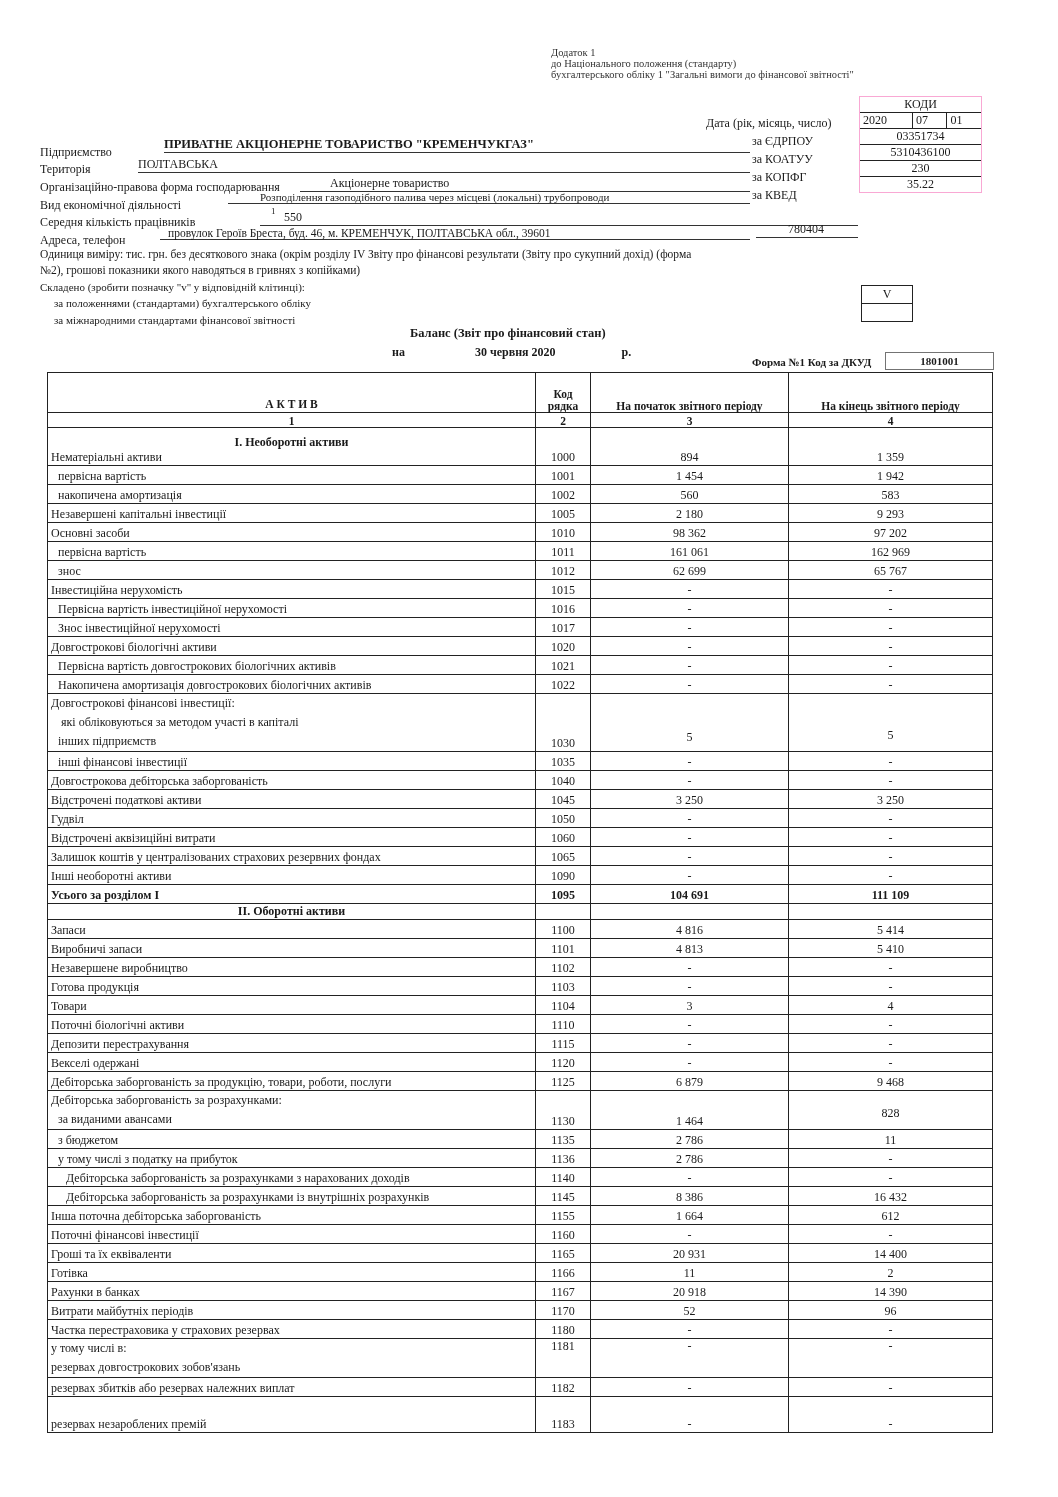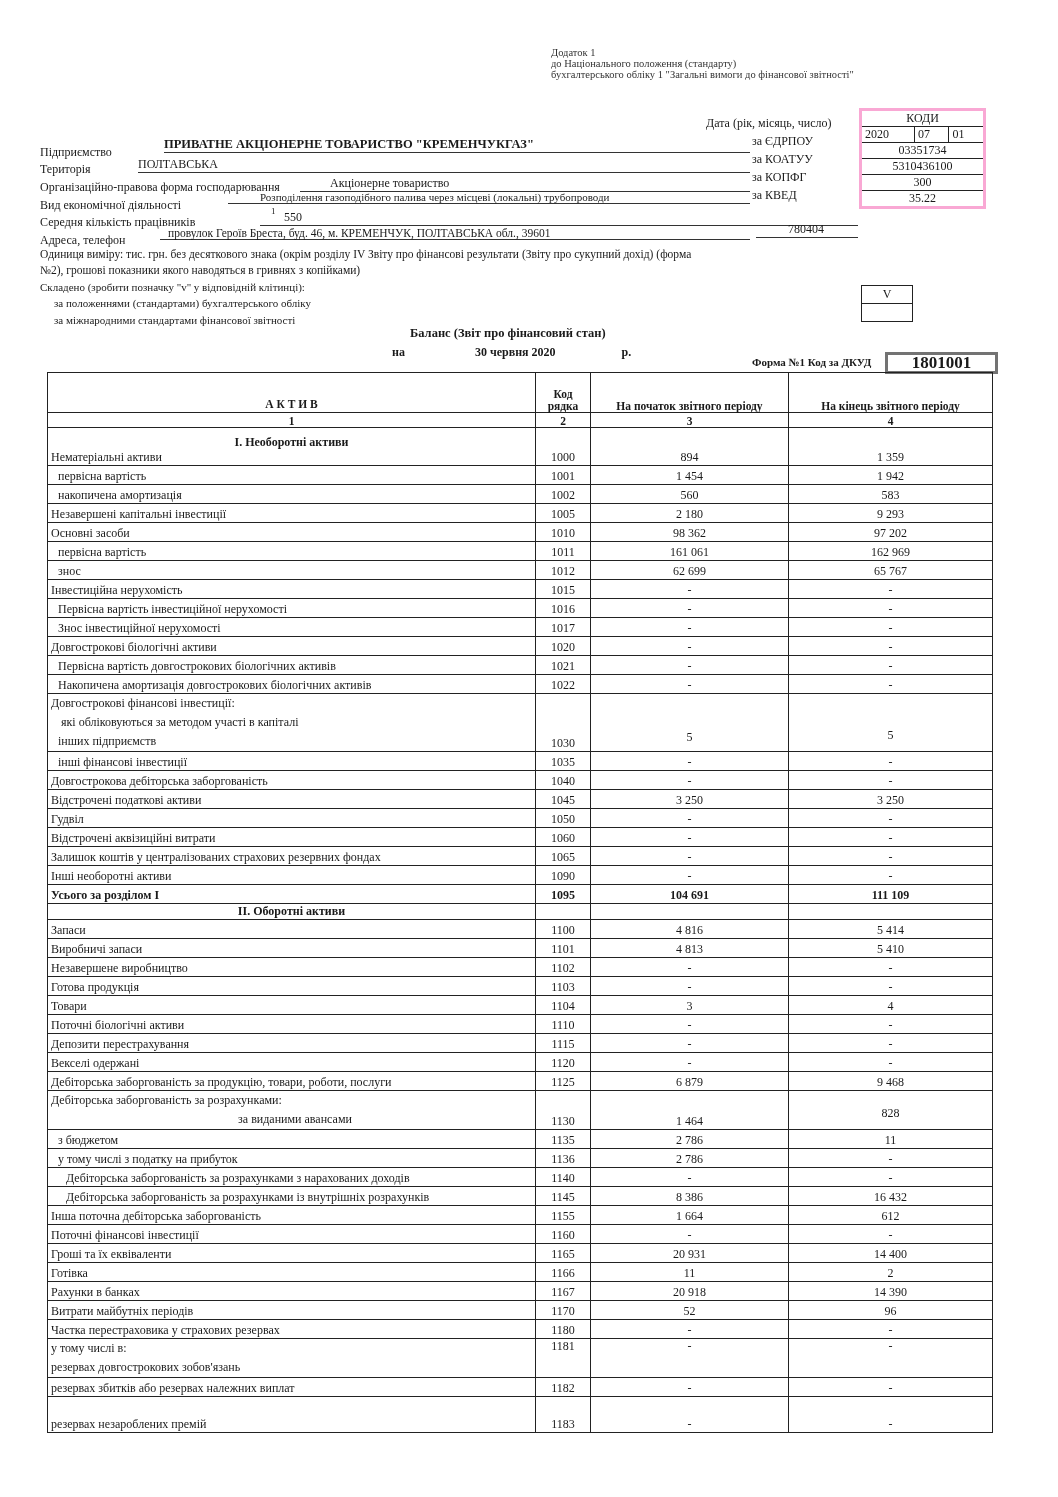--- a/index.html
+++ b/index.html
@@ -6,42 +6,42 @@
   body {
     width: 1058px; height: 1497px; position: relative; overflow: hidden;
     font-family: "Liberation Serif", "DejaVu Serif", serif; color: #1a1a1a;
     font-size: 12px;
   }
   .abs { position: absolute; }
   .appendix { left: 551px; top: 47px; font-size: 10.5px; line-height: 11px; color: #333; }
   .appendix div { white-space: nowrap; }
 
   
-  .codes { left: 859px; top: 96px; width: 121px; border: 3px solid #f9a8d4; margin-top: 12px; }
+  .codes { left: 859px; top: 96px; width: 121px; border: 1px solid #f9a8d4; }
   .codes .row { border-top: 1px solid #222; height: 15px; line-height: 15px; text-align: center; font-size: 12px; }
   .codes .row:first-child { border-top: none; }
   .codes .split { display: flex; }
   .codes .split span { border-left: 1px solid #222; flex: 1; text-align: left; padding-left: 3px; }
   .codes .split span:first-child { border-left: none; flex: 1.6; }
 
   .code-labels { left: 706px; top: 114px; font-size: 12px; line-height: 18px; }
   .code-labels div { white-space: nowrap; }
   .code-labels .ind { padding-left: 46px; }
 
   .field { font-size: 12px; white-space: nowrap; }
   .uline { border-bottom: 1px solid #333; }
 
   .v-box { left: 861px; top: 285px; width: 50px; border: 1px solid #222; }
   .v-box div { height: 17px; line-height: 17px; text-align: center; font-size: 12px; }
   .v-box div + div { border-top: 1px solid #222; }
 
   .title { left: 410px; top: 326px; font-weight: bold; font-size: 12.5px; }
   .date-line { left: 392px; top: 345px; font-weight: bold; font-size: 12px; }
   .dkud-label { left: 752px; top: 356px; font-weight: bold; font-size: 11px; }
-  .dkud-box { left: 885px; top: 352px; width: 107px; height: 16px; border: 3px solid #737373; text-align: center; font-weight: bold; font-size: 17px; line-height: 16px; }
+  .dkud-box { left: 885px; top: 352px; width: 107px; height: 16px; border: 1px solid #737373; text-align: center; font-weight: bold; font-size: 11px; line-height: 16px; }
 
   
   table.bal {
     position: absolute; left: 47px; top: 372px; width: 945px;
     border-collapse: collapse; table-layout: fixed; font-size: 12px;
   }
   table.bal td, table.bal th { border: 1px solid #222; padding: 0 3px; vertical-align: bottom; }
   table.bal th { font-weight: bold; font-size: 11.5px; text-align: center; }
   table.bal td.code { text-align: center; }
   table.bal td.num { text-align: center; }
@@ -62,21 +62,21 @@
 
 <div class="abs codes">
   <div class="row">КОДИ</div>
   <div class="row split">
     <span>2020</span>
     <span>07</span>
     <span>01</span>
   </div>
   <div class="row">03351734</div>
   <div class="row">5310436100</div>
-  <div class="row">300</div>
+  <div class="row">230</div>
   <div class="row">35.22</div>
 </div>
 
 <div class="abs code-labels">
   <div>Дата (рік, місяць, число)</div>
   <div class="ind">за ЄДРПОУ</div>
   <div class="ind">за КОАТУУ</div>
   <div class="ind">за КОПФГ</div>
   <div class="ind">за КВЕД</div>
 </div>
@@ -341,21 +341,21 @@
       </tr>
     <tr style="height:19px;">
         <td class="label">Дебіторська заборгованість за продукцію, товари, роботи, послуги</td>
         <td class="code">1125</td>
         <td class="num">6 879</td>
         <td class="num">9 468</td>
       </tr>
     <tr style="height:38px;">
       <td class="label" style="line-height:19px;">
         <div>Дебіторська заборгованість за розрахунками:</div>
-        <div style="padding-left:7px;text-align:center;">за виданими авансами</div>
+        <div style="padding-left:7px;">за виданими авансами</div>
       </td>
       <td class="code">1130</td>
       <td class="num">1 464</td>
       <td class="num" style="padding-bottom:8px;">828</td>
     </tr>
     <tr style="height:19px;">
         <td class="label ind1">з бюджетом</td>
         <td class="code">1135</td>
         <td class="num">2 786</td>
         <td class="num">11</td>

